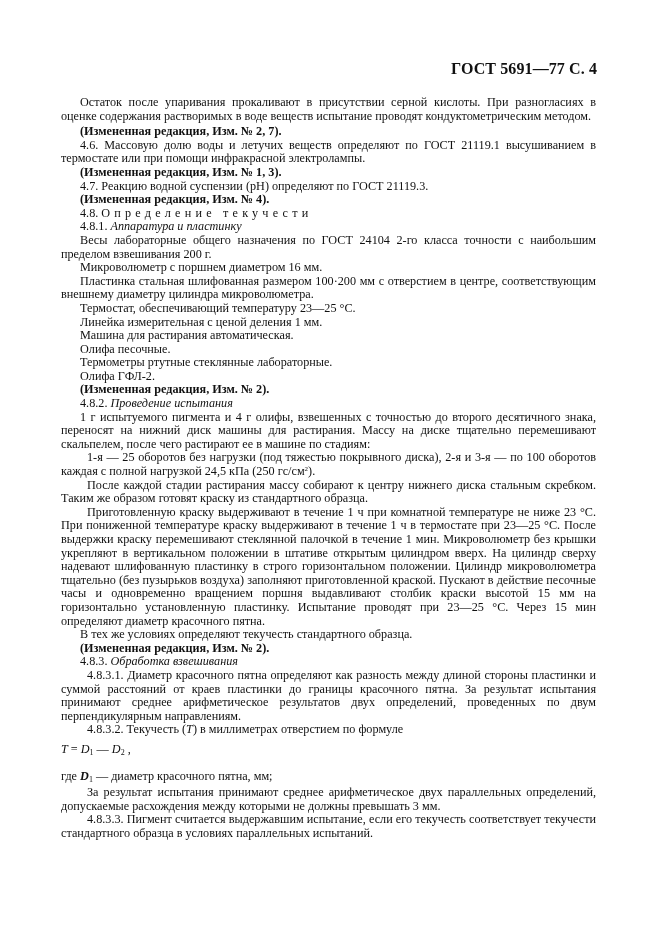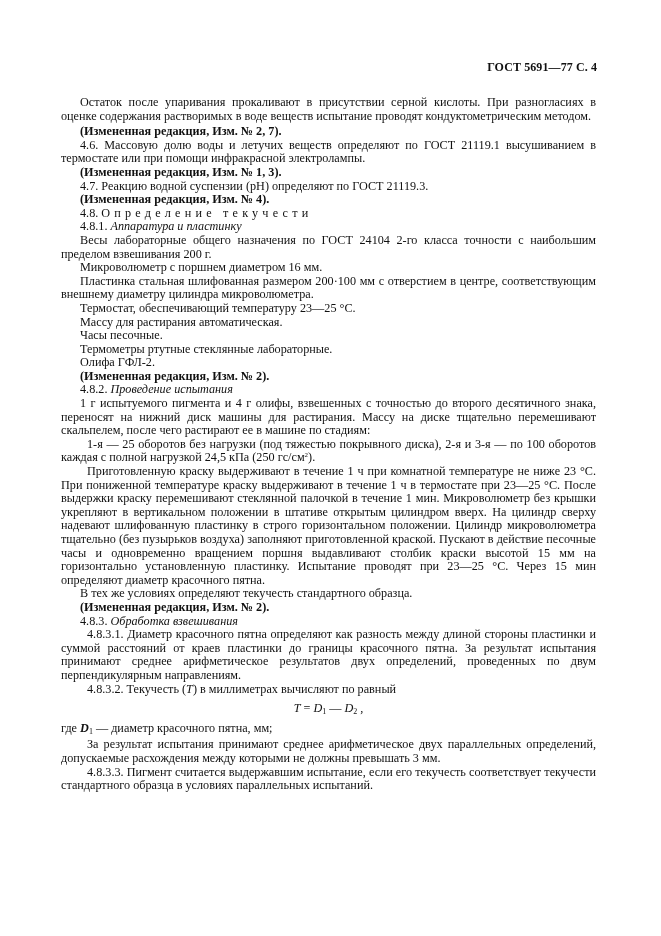--- a/index.html
+++ b/index.html
@@ -1,26 +1,26 @@
 <!DOCTYPE html>
 <html><head>
 <meta charset="utf-8">
 <style>
   html, body { margin: 0; padding: 0; background: #ffffff; }
   body { width: 661px; height: 936px; position: relative; overflow: hidden;
          font-family: "Liberation Serif", "DejaVu Serif", serif; color: #111; }
-  .header { position: absolute; top: 60px; right: 64px; font-weight: bold; font-size: 12px; letter-spacing: 0.1px; }
+  .header { position: absolute; top: 60px; right: 64px; font-weight: bold; font-size: 16px; letter-spacing: 0.1px; }
   .content { position: absolute; left: 61px; top: 96px; width: 535px; font-size: 12.2px; line-height: 13.6px; }
   .p { margin: 0; text-align: justify; }
   .ind { text-indent: 19px; }
   .ind2 { text-indent: 26px; }
   .bold { font-weight: bold; }
   .ital { font-style: italic; }
   .sp { letter-spacing: 4.2px; }
-  .formula { text-align: center; margin: 6px 0 3px 0; font-style: normal; }
+  .formula { text-align: left; margin: 6px 0 10px 0; font-style: normal; }
   .formula i { font-style: italic; }
   sub { font-size: 8px; vertical-align: -2px; }
   sup { font-size: 7px; vertical-align: 4px; line-height: 0; }
   .gap { height: 2px; }
   .where2 { padding-left: 19px; }
 </style>
 </head>
 <body>
 
 <div class="header">ГОСТ 5691—77 С. 4</div>
@@ -36,41 +36,43 @@
   <p class="p ind">
     <span>4.8.</span>
     <span class="sp">Определение текучести</span>
   </p>
   <p class="p ind">
     <span>4.8.1.</span>
     <span class="ital">Аппаратура и пластинку</span>
   </p>
   <p class="p ind">Весы лабораторные общего назначения по ГОСТ 24104 2-го класса точности с наибольшим пределом взвешивания 200 г.</p>
   <p class="p ind">Микроволюметр с поршнем диаметром 16 мм.</p>
-  <p class="p ind">Пластинка стальная шлифованная размером 200·100 мм с отверстием в центре, соответствующим внешнему диаметру цилиндра микроволюметра.</p>
+  <p class="p ind">Пластинка стальная шлифованная размером 100·200 мм с отверстием в центре, соответствующим внешнему диаметру цилиндра микроволюметра.</p>
   <p class="p ind">Термостат, обеспечивающий температуру 23—25 °С.</p>
-  <p class="p ind">Массу для растирания автоматическая.</p>
-  <p class="p ind">Часы песочные.</p>
+  <p class="p ind">Линейка измерительная с ценой деления 1 мм.</p>
+  <p class="p ind">Машина для растирания автоматическая.</p>
+  <p class="p ind">Олифа песочные.</p>
   <p class="p ind">Термометры ртутные стеклянные лабораторные.</p>
   <p class="p ind">Олифа ГФЛ-2.</p>
   <p class="p ind bold">(Измененная редакция, Изм. № 2).</p>
   <p class="p ind">
     <span>4.8.2.</span>
     <span class="ital">Проведение испытания</span>
   </p>
   <p class="p ind">1 г испытуемого пигмента и 4 г олифы, взвешенных с точностью до второго десятичного знака, переносят на нижний диск машины для растирания. Массу на диске тщательно перемешивают скальпелем, после чего растирают ее в машине по стадиям:</p>
   <p class="p ind2"><span>1-я — 25 оборотов без нагрузки (под тяжестью покрывного диска), 2-я и 3-я — по 100 оборотов каждая с полной нагрузкой 24,5 кПа (250 гс/см</span><sup>2</sup><span>).</span></p>
+  <p class="p ind2">После каждой стадии растирания массу собирают к центру нижнего диска стальным скребком. Таким же образом готовят краску из стандартного образца.</p>
   <p class="p ind2">Приготовленную краску выдерживают в течение 1 ч при комнатной температуре не ниже 23 °С. При пониженной температуре краску выдерживают в течение 1 ч в термостате при 23—25 °С. После выдержки краску перемешивают стеклянной палочкой в течение 1 мин. Микроволюметр без крышки укрепляют в вертикальном положении в штативе открытым цилиндром вверх. На цилиндр сверху надевают шлифованную пластинку в строго горизонтальном положении. Цилиндр микроволюметра тщательно (без пузырьков воздуха) заполняют приготовленной краской. Пускают в действие песочные часы и одновременно вращением поршня выдавливают столбик краски высотой 15 мм на горизонтально установленную пластинку. Испытание проводят при 23—25 °С. Через 15 мин определяют диаметр красочного пятна.</p>
   <p class="p ind">В тех же условиях определяют текучесть стандартного образца.</p>
   <p class="p ind bold">(Измененная редакция, Изм. № 2).</p>
   <p class="p ind">
     <span>4.8.3.</span>
     <span class="ital">Обработка взвешивания</span>
   </p>
   <p class="p ind2">4.8.3.1. Диаметр красочного пятна определяют как разность между длиной стороны пластинки и суммой расстояний от краев пластинки до границы красочного пятна. За результат испытания принимают среднее арифметическое результатов двух определений, проведенных по двум перпендикулярным направлениям.</p>
-  <p class="p ind2"><span>4.8.3.2. Текучесть (</span><i>T</i><span>) в миллиметрах вычисляют по равный</span></p>
+  <p class="p ind2"><span>4.8.3.2. Текучесть (</span><i>T</i><span>) в миллиметрах отверстием по формуле</span></p>
   <div class="formula">
     <i>T</i><span> = </span><i>D</i><sub>1</sub><span> — </span><i>D</i><sub>2</sub><span> ,</span>
   </div>
   <p class="p"><span>где </span><b><i>D</i></b><sub>1</sub><span> — диаметр красочного пятна, мм;</span></p>
   <p class="p ind2">За результат испытания принимают среднее арифметическое двух параллельных определений, допускаемые расхождения между которыми не должны превышать 3 мм.</p>
   <p class="p ind2">4.8.3.3. Пигмент считается выдержавшим испытание, если его текучесть соответствует текучести стандартного образца в условиях параллельных испытаний.</p>
 </div>
 
 </body></html>

